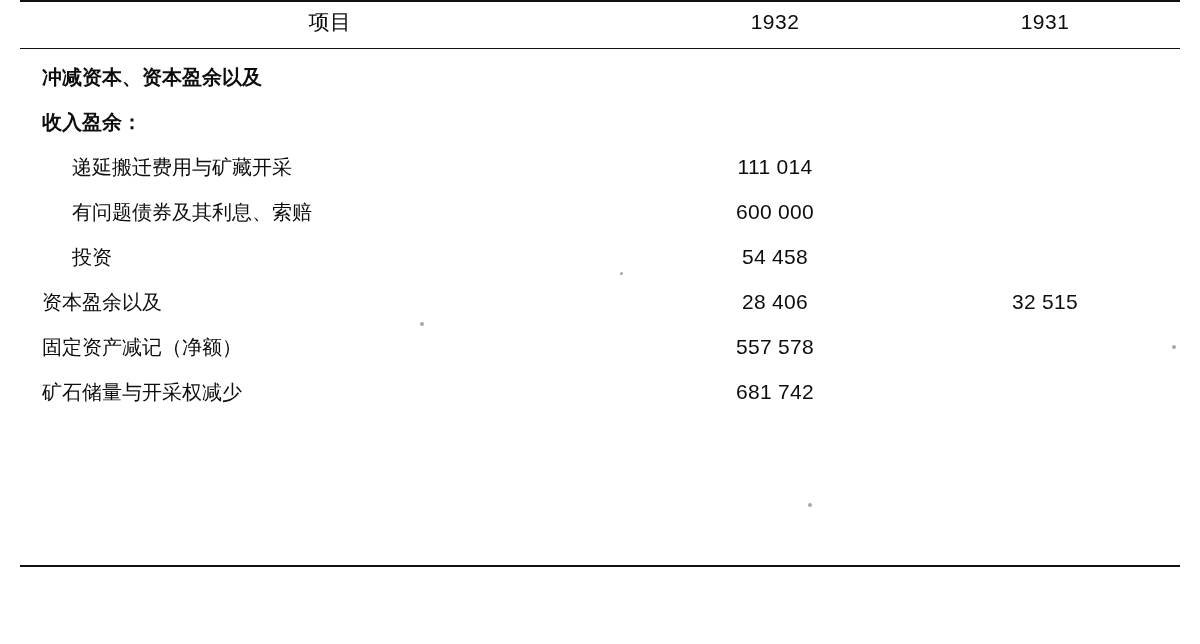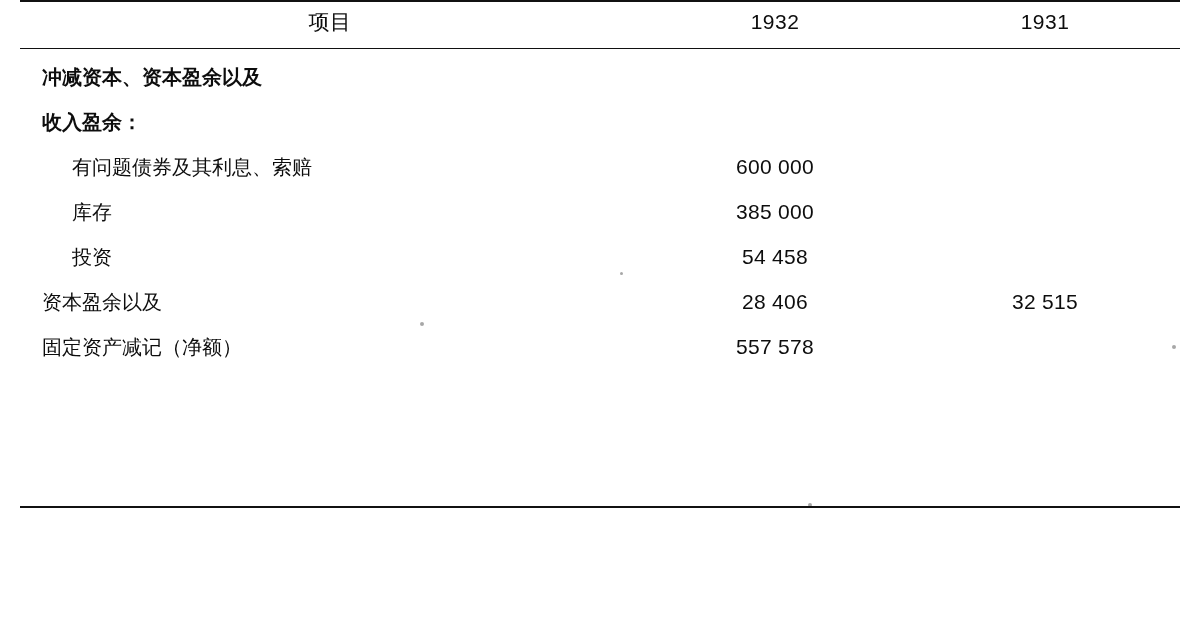--- a/index.html
+++ b/index.html
@@ -10,21 +10,21 @@
   body {
     width: 1200px;
     height: 644px;
     font-family: "Liberation Sans", "DejaVu Sans", sans-serif;
     color: #0d0d0d;
     overflow: hidden;
   }
   .page {
     position: relative;
     width: 1200px;
-    height: 508px;
+    height: 567px;
     background: #ffffff;
   }
   table.fin {
     width: 1160px;
     margin: 0 auto;
     border-collapse: collapse;
     table-layout: fixed;
   }
   table.fin col.c-item { width: 620px; }
   table.fin col.c-y1   { width: 270px; }
@@ -104,44 +104,49 @@
         <td class="label lvl0 bold">冲减资本、资本盈余以及</td>
         <td class="num"></td>
         <td class="num"></td>
       </tr>
       <tr>
         <td class="label lvl0 bold">收入盈余：</td>
         <td class="num"></td>
         <td class="num"></td>
       </tr>
       <tr>
-        <td class="label lvl1">有问题债券及其利息、索赔</td>
-        <td class="num">600 000</td>
+        <td class="label lvl1">递延搬迁费用与矿藏开采</td>
+        <td class="num">111 014</td>
         <td class="num"></td>
       </tr>
       <tr>
-        <td class="label lvl1">库存</td>
-        <td class="num">385 000</td>
+        <td class="label lvl1">有问题债券及其利息、索赔</td>
+        <td class="num">600 000</td>
         <td class="num"></td>
       </tr>
       <tr>
         <td class="label lvl1">投资</td>
         <td class="num">54 458</td>
         <td class="num"></td>
       </tr>
       <tr>
         <td class="label lvl0">资本盈余以及</td>
         <td class="num">28 406</td>
         <td class="num">32 515</td>
       </tr>
       <tr>
         <td class="label lvl0">固定资产减记（净额）</td>
         <td class="num">557 578</td>
         <td class="num"></td>
       </tr>
+      <tr>
+        <td class="label lvl0">矿石储量与开采权减少</td>
+        <td class="num">681 742</td>
+        <td class="num"></td>
+      </tr>
     </tbody>
   </table>
 
   <div class="speck" style="left:420px; top:322px; width:4px; height:4px;"></div>
   <div class="speck" style="left:1172px; top:345px; width:4px; height:4px;"></div>
   <div class="speck" style="left:808px; top:503px; width:4px; height:4px;"></div>
   <div class="speck" style="left:620px; top:272px; width:3px; height:3px;"></div>
 
   <div class="bottom-rule"></div>
 </div>

